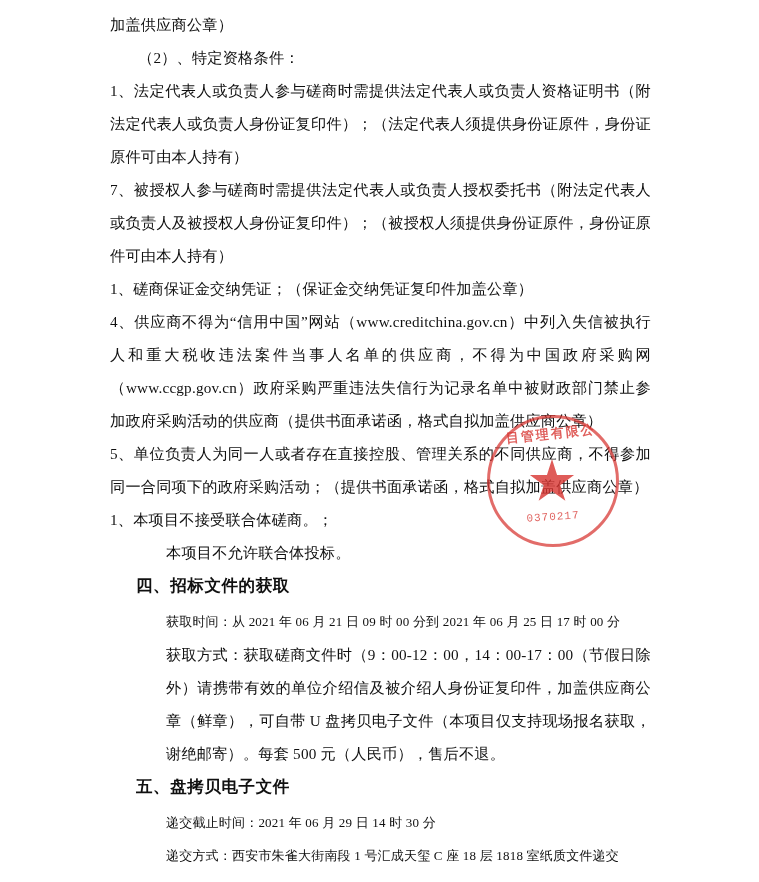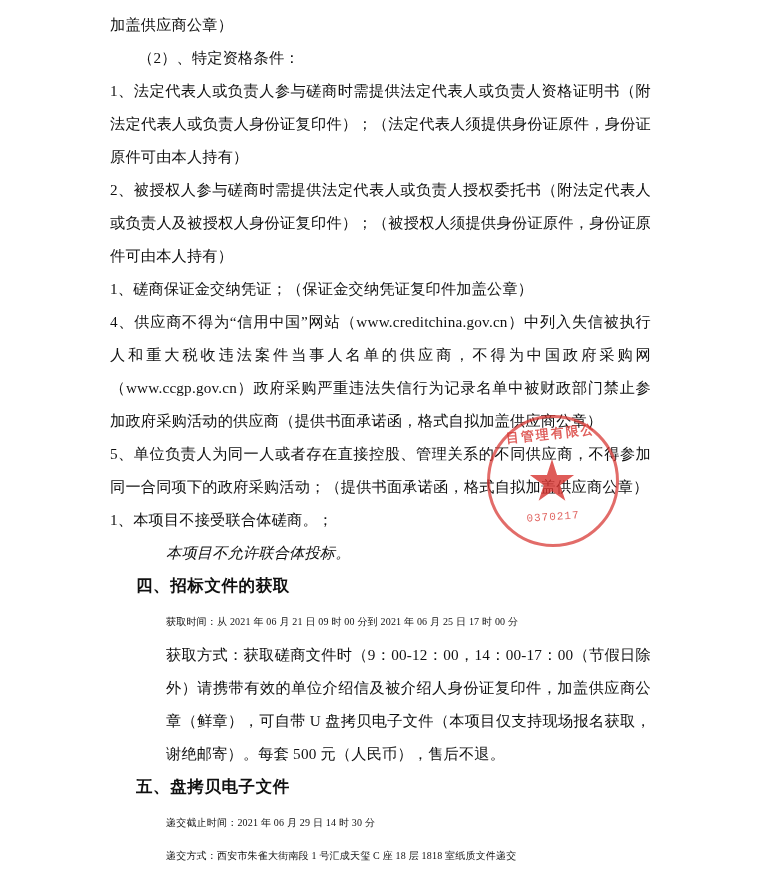--- a/index.html
+++ b/index.html
@@ -42,28 +42,27 @@
   .heading {
     font-size: 16.5px;
     font-weight: bold;
     line-height: 36px;
     letter-spacing: 0.6px;
     margin: 0;
     padding-left: 26px;
     font-family: Liberation Mono, monospace;
   }
   .sub {
-    font-size: 10px;
+    font-size: 13px;
     line-height: 33px;
     margin: 0;
     padding-left: 56px;
     letter-spacing: 0.2px;
   }
   .italicbold {
-    font-style: italic;
   }
   
   .seal {
     position: absolute;
     left: 487px;
     top: 415px;
     width: 136px;
     height: 136px;
     pointer-events: none;
   }
@@ -126,21 +125,21 @@
 </head>
 <body>
 
 <div class="page">
 
   <p class="para indent1">加盖供应商公章）</p>
 
   <p class="para indent2">（2）、特定资格条件：</p>
 
   <p class="para indent1">1、法定代表人或负责人参与磋商时需提供法定代表人或负责人资格证明书（附法定代表人或负责人身份证复印件）；（法定代表人须提供身份证原件，身份证原件可由本人持有）</p>
-  <p class="para indent1">2、被授权人参与磋商时需提供法定代表人或负责人授权委托书（附法定代表人或负责人及被授权人身份证复印件）；（被授权人须提供身份证原件，身份证原件可由本人持有）</p>
+  <p class="para indent1">7、被授权人参与磋商时需提供法定代表人或负责人授权委托书（附法定代表人或负责人及被授权人身份证复印件）；（被授权人须提供身份证原件，身份证原件可由本人持有）</p>
   <p class="para indent1">1、磋商保证金交纳凭证；（保证金交纳凭证复印件加盖公章）</p>
   <p class="para indent1">4、供应商不得为“信用中国”网站（www.creditchina.gov.cn）中列入失信被执行人和重大税收违法案件当事人名单的供应商，不得为中国政府采购网（www.ccgp.gov.cn）政府采购严重违法失信行为记录名单中被财政部门禁止参加政府采购活动的供应商（提供书面承诺函，格式自拟加盖供应商公章）</p>
   <p class="para indent1">5、单位负责人为同一人或者存在直接控股、管理关系的不同供应商，不得参加同一合同项下的政府采购活动；（提供书面承诺函，格式自拟加盖供应商公章）</p>
   <p class="para indent1">1、本项目不接受联合体磋商。；</p>
   <p class="para indent3 italicbold">本项目不允许联合体投标。</p>
 
   <h2 class="heading">四、招标文件的获取</h2>
   <p class="sub">获取时间：从 2021 年 06 月 21 日 09 时 00 分到 2021 年 06 月 25 日 17 时 00 分</p>
   <p class="para indent3">获取方式：获取磋商文件时（9：00-12：00，14：00-17：00（节假日除外）请携带有效的单位介绍信及被介绍人身份证复印件，加盖供应商公章（鲜章），可自带 U 盘拷贝电子文件（本项目仅支持现场报名获取，谢绝邮寄）。每套 500 元（人民币），售后不退。</p>
 

